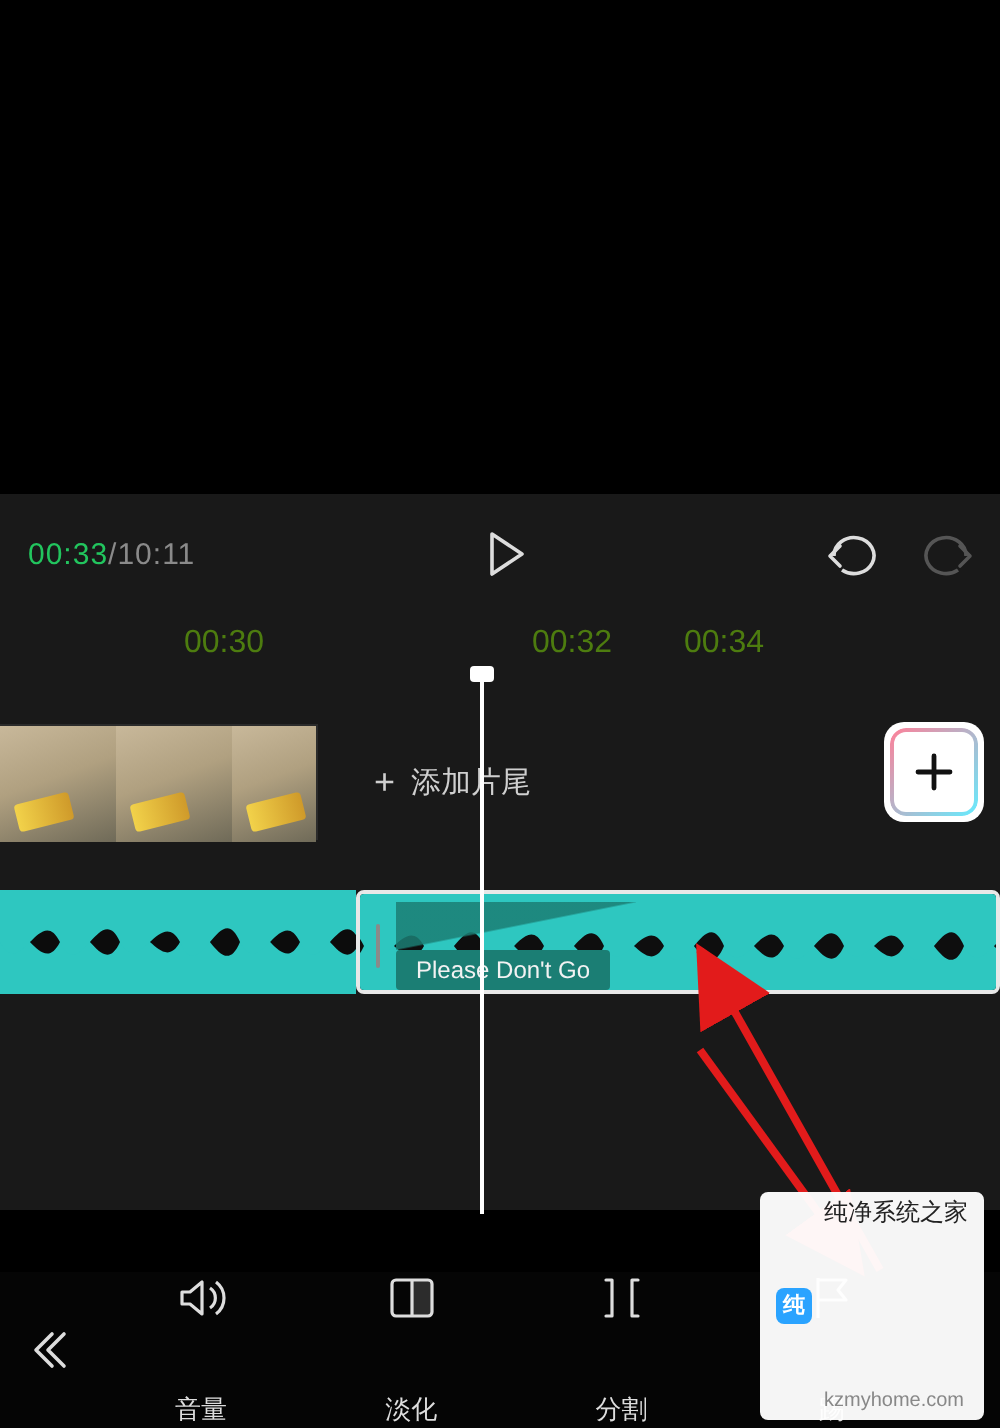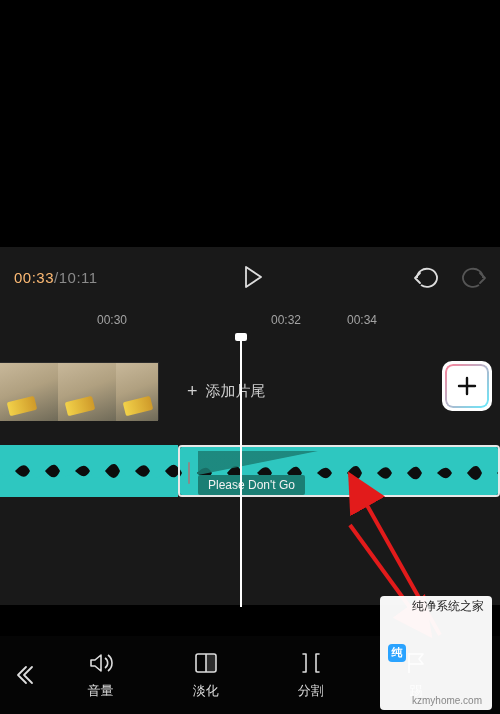--- a/index.html
+++ b/index.html
@@ -2,26 +2,26 @@
 <html><head>
 <meta charset="utf-8">
 <style>
   * { margin: 0; padding: 0; box-sizing: border-box; }
   html, body { width: 500px; height: 714px; background: #000; font-family: -apple-system, "PingFang SC", "Helvetica Neue", Arial, sans-serif; overflow: hidden; color: #ccc; }
   .app { position: relative; width: 500px; height: 714px; }
   .preview { width: 500px; height: 247px; background: #000; }
   .editor { width: 500px; background: #191919; }
   .controls { display: flex; align-items: center; height: 60px; padding: 0 14px; gap: 12px; }
   .time { font-size: 15px; letter-spacing: 0.5px; }
-  .time .cur { color: #fdba74; }
+  .time .cur { color: #22c55e; }
   .time .dur { color: #8a8a8a; }
   .spacer { flex: 1; }
   .play-btn, .undo-btn, .redo-btn { display: flex; align-items: center; justify-content: center; width: 36px; height: 36px; color: #ddd; }
   .redo-btn { color: #555; margin-right: -6px; }
-  .ruler { position: relative; height: 28px; font-size: 12px; color: #a3a3a3; }
+  .ruler { position: relative; height: 28px; font-size: 16px; color: #4d7c0f; }
   .tick { position: absolute; top: 6px; transform: translateX(-50%); }
   .t1 { left: 112px; }
   .t2 { left: 240px; margin-left: 46px; }
   .t3 { left: 362px; }
   .timeline { position: relative; height: 270px; }
   .video-track { position: absolute; top: 26px; left: 0; right: 0; height: 60px; display: flex; align-items: center; }
   .thumbs { display: flex; height: 58px; }
   .thumb { width: 58px; height: 58px; background: linear-gradient(160deg,#c8b89a 0%,#b0a080 45%,#6f6a58 100%); position: relative; overflow: hidden; }
   .thumb::after { content:""; position:absolute; left:8px; bottom:8px; width:28px; height:14px; background:linear-gradient(90deg,#f2d24a,#cf9a2a); transform:rotate(-14deg); border-radius:2px; }
   .thumb:nth-child(3) { width: 42px; }
@@ -39,21 +39,21 @@
   .wave-svg { position:absolute; left:0; top:0; width:820px; height:52px; }
   .wave-right-wrap .wave-svg { left:-178px; }
   .title-chip { position:absolute; left:18px; top:28px; height:20px; padding:0 10px; background:#1b7e74; color:#f2f2f2; font-size:12px; display:flex; align-items:center; border-radius:2px; }
   .fade-tri { position:absolute; left:18px; top:4px; width:120px; height:24px; background:linear-gradient(to bottom right,#1b7e74 49%,transparent 51%); opacity:.85;}
   .playhead { position:absolute; left:240px; top:0; width:2px; height:272px; background:#fff; z-index:5; }
   .playhead::before { content:""; position:absolute; top:-2px; left:-5px; width:12px; height:8px; background:#fff; border-radius:2px; }
   .arrow { position:absolute; pointer-events:none; z-index:6; }
   .toolbar { position:absolute; left:0; right:0; bottom:0; height:78px; background:#050505; display:flex; align-items:center; }
   .collapse { width:48px; height:78px; display:flex; align-items:center; justify-content:center; color:#ddd; }
   .tools { flex:1; display:flex; }
-  .tool { flex:1; display:flex; flex-direction:column; align-items:center; justify-content:center; gap:6px; color:#ddd; font-size:13px; height:78px; }
+  .tool { flex:1; display:flex; flex-direction:column; align-items:center; justify-content:space-between; gap:6px; color:#ddd; font-size:13px; height:78px; }
   .tool:last-child { flex:0.3; }
   .tool svg { width:26px; height:26px; }
   .watermark { position:absolute; right:8px; bottom:4px; z-index:20; display:flex; align-items:center; gap:6px; background:rgba(255,255,255,0.96); color:#222; font-size:12px; padding:4px 8px; border-radius:4px; }
   .wm-logo { width:18px; height:18px; background:#2aa3ff; border-radius:4px; display:flex; align-items:center; justify-content:center; color:#fff; font-size:11px; font-weight:700; }
   .wm-sub { color:#888; font-size:10px;margin-top:40px; }
   .wm-txt { display:flex; flex-direction:column; line-height:1.1;gap:42px; }
 </style>
 </head>
 <body>
 

